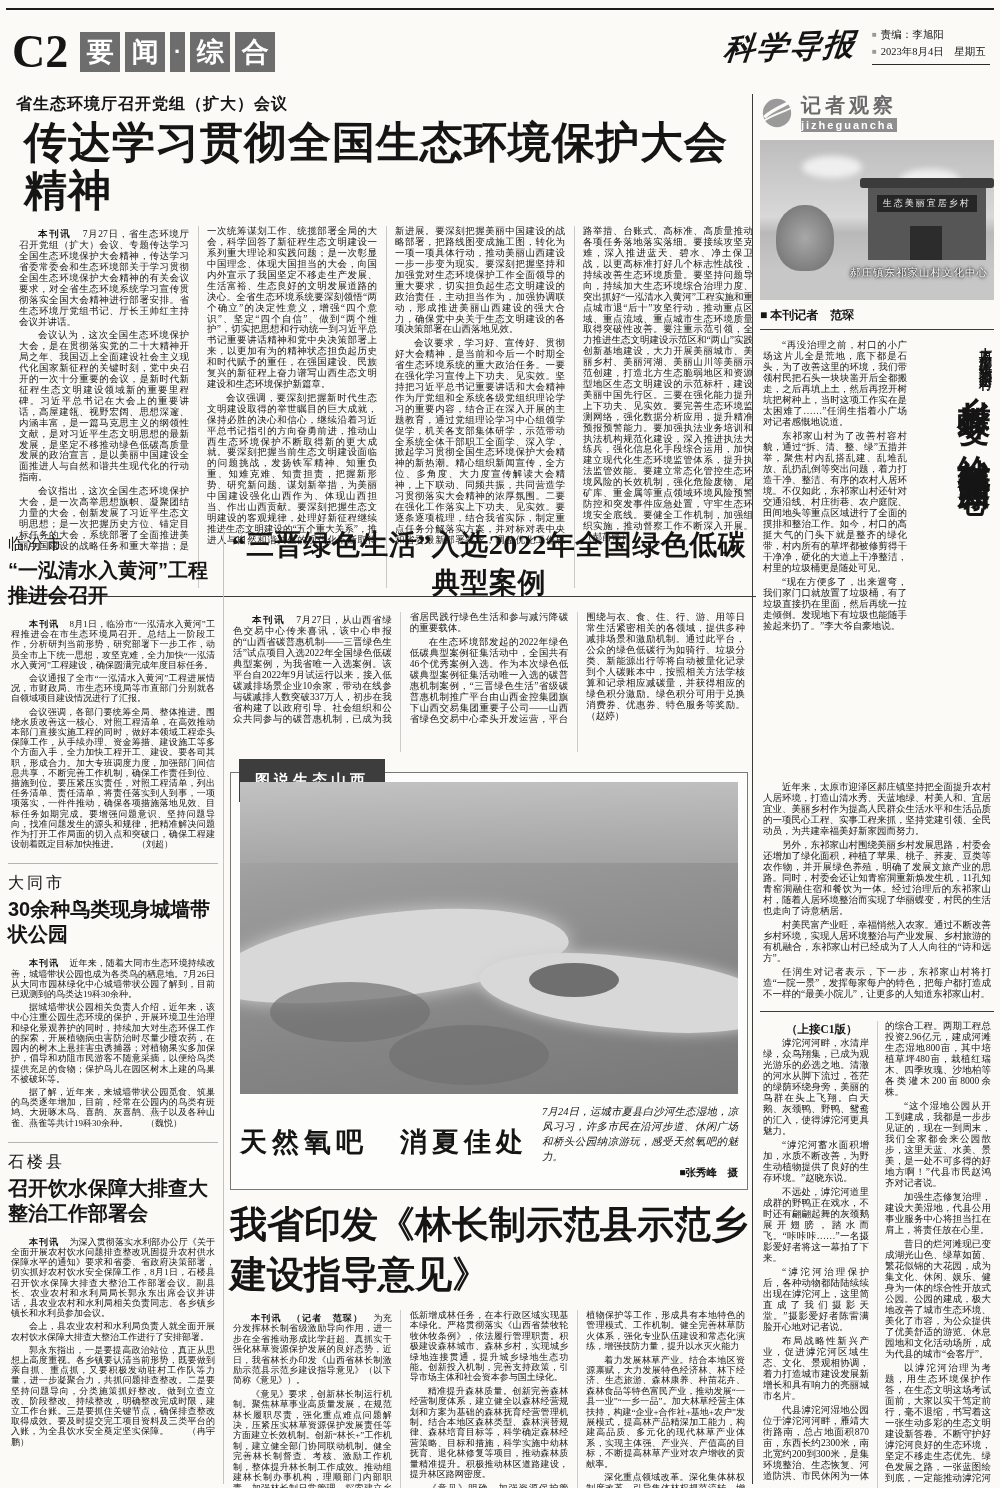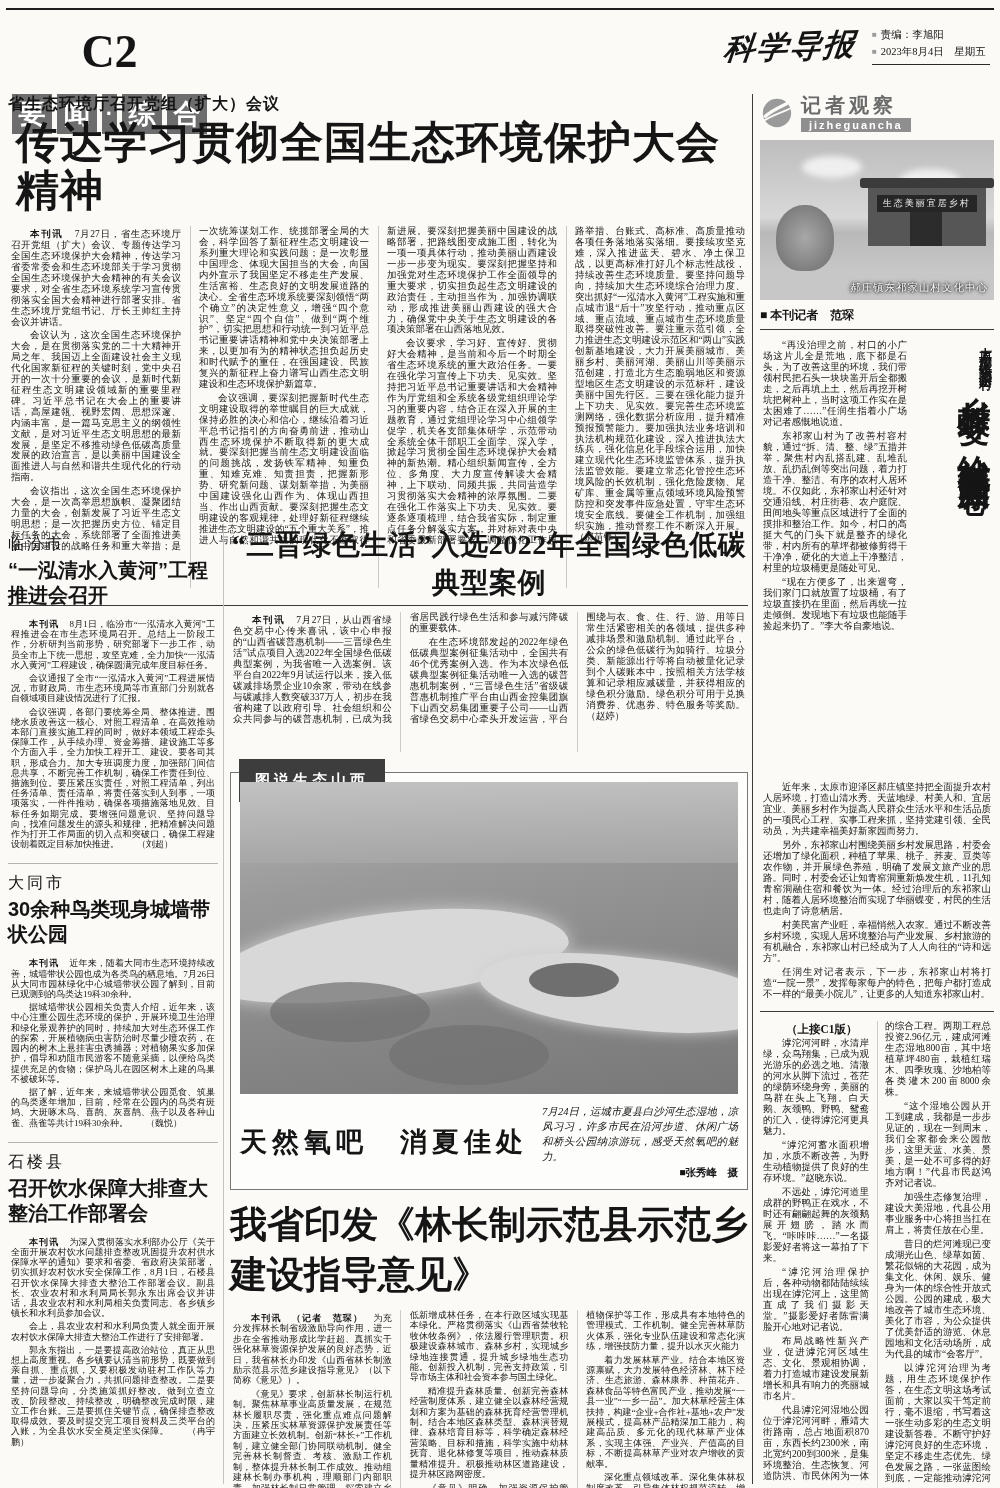--- a/index.html
+++ b/index.html
@@ -2,37 +2,37 @@
 <html><head>
 <meta charset="utf-8">
 <style>
   html,body{margin:0;padding:0;background:#dcdad6;}
   .sheet{position:relative;width:1000px;height:1488px;background:#fbfaf7;color:#151515;
          font-family:"Liberation Serif",serif;overflow:hidden;margin:0 auto;}
   .topline{position:absolute;top:8px;left:6px;right:6px;border-top:2px solid #1d1d1d;}
 
   
   .header{position:absolute;top:22px;left:12px;right:10px;height:66px;display:flex;justify-content:space-between;align-items:flex-start;}
-  .brand{display:flex;align-items:center;gap:12px;flex-direction:column;}
+  .brand{display:flex;align-items:center;gap:12px;}
   .pageno{font-size:46px;font-weight:bold;line-height:60px;}
   .secboxes{display:flex;gap:5px;align-items:center;}
   .secbox{width:40px;height:40px;background:#6d6d6d;color:#fff;font-family:"Liberation Sans",sans-serif;
           font-weight:bold;font-size:27px;display:flex;align-items:center;justify-content:center;}
   .secbox.dot{width:15px;font-size:22px;background:#6d6d6d;}
   .mast{display:flex;gap:16px;align-items:flex-start;margin-top:4px;}
   .mast-name{font-size:31px;font-weight:bold;font-style:italic;transform:skewX(-8deg) rotate(-2deg);letter-spacing:2px;}
   .pubinfo{font-size:10.5px;line-height:17px;border-bottom:1.5px solid #2a2a2a;padding-bottom:4px;min-width:118px;}
   .sq{color:#9a9a9a;font-size:8px;vertical-align:1px;margin-right:4px;}
 
   
   p.para{margin:3px;text-indent:2em;text-align:justify;}
   p.para b.lead{letter-spacing:1px;}
 
   
-  .main-article{position:absolute;left:8px;top:94px;width:740px;border-bottom:1.5px solid #3a3a3a;padding-bottom:17px;}
+  .main-article{position:absolute;left:16px;top:94px;width:740px;border-bottom:1.5px solid #3a3a3a;padding-bottom:8px;}
   .kicker{font-size:16px;font-weight:bold;font-family:"Liberation Sans",sans-serif;letter-spacing:1px;}
   .headline-xl{font-size:43px;font-weight:bold;font-family:"Liberation Sans",sans-serif;line-height:1.12;margin:3px 8px 12px;letter-spacing:1px;}
   .cols-4{column-count:4;column-gap:12px;column-rule:1px solid #c9c9c9;height:362px;overflow:hidden;font-size:9.5px;line-height:10.9px;}
 
   
   .v-div-main{position:absolute;left:752px;top:94px;bottom:4px;border-left:1.5px solid #3a3a3a;}
   .v-div-left{position:absolute;left:223px;top:528px;bottom:4px;border-left:1px solid #c4c4c4;}
 
   
   .left-col{position:absolute;left:8px;top:532px;width:210px;}
@@ -67,33 +67,33 @@
 
   .forest{margin-top:6px;}
   .forest-headline{font-size:37px;font-weight:bold;font-family:Liberation Mono, monospace;text-align:left;margin:10px 0 10px;letter-spacing:0px;}
   .forest-body{height:310px;overflow:hidden;font-size:9px;line-height:10.4px;}
 
   
   .sidebar{position:absolute;left:760px;top:94px;width:234px;}
   .obs-logo{display:flex;align-items:center;gap:7px;width:170px;}
   .obs-logo-text .cn{font-size:20px;font-weight:bold;color:#6a6a6a;font-family:"Liberation Sans",sans-serif;letter-spacing:4px;line-height:22px;}
   .obs-logo-text .py{display:block;background:#8f8f8f;color:#fff;font-family:"Liberation Sans",sans-serif;
-                     font-size:11px;font-weight:bold;letter-spacing:2px;padding:1px 8px;margin-top:2px;}
+                     font-size:11px;font-weight:bold;letter-spacing:2px;padding:1px 0;margin-top:2px;}
   .obs-photo{position:relative;height:160px;margin-top:8px;overflow:hidden;
              background:linear-gradient(#bdbdbd 0%,#d8d8d8 48%,#b9b9b9 58%,#d2d2d2 100%);}
   .cloud{position:absolute;width:60px;height:22px;background:#efefef;border-radius:50%;filter:blur(3px);}
   .c1{left:18%;top:10%;} .c2{left:60%;top:18%;}
-  .gate{position:absolute;left:46%;top:30%;width:118px;height:58px;background:#565656;}
+  .gate{position:absolute;left:46%;top:30%;width:118px;height:72px;background:#565656;}
   .gate-roof{position:absolute;left:-8px;top:-10px;width:134px;height:10px;background:#3b3b3b;border-radius:3px;}
   .gate-plaque{position:absolute;top:7px;left:9px;right:9px;background:#262626;color:#eee;font-size:9px;
                text-align:center;letter-spacing:2px;padding:2px 0;}
   .gate-door{position:absolute;bottom:0;left:42px;width:32px;height:34px;background:#2c2c2c;}
   .hut{position:absolute;left:7%;bottom:18%;width:58px;height:66px;background:radial-gradient(#a8a8a8,#6c6c6c);border-radius:48% 48% 42% 42%;}
   .ground{position:absolute;bottom:0;left:0;right:0;height:16%;background:#c7c7c7;}
-  .obs-photo-caption{position:absolute;right:6px;bottom:5px;color:#fff;font-size:10.5px;letter-spacing:1px;text-shadow:0 0 4px #000,0 0 2px #000;}
+  .obs-photo-caption{position:absolute;right:6px;bottom:20px;color:#fff;font-size:10.5px;letter-spacing:1px;text-shadow:0 0 4px #000,0 0 2px #000;}
   .obs-byline{font-weight:bold;font-size:12px;border-bottom:1px solid #3a3a3a;padding:7px 0 5px;margin-bottom:7px;}
   .obs-article{display:flex;}
   .obs-text{flex:1;height:436px;overflow:hidden;font-size:9.5px;line-height:11px;padding-right:6px;}
   .obs-vertical{width:78px;height:436px;writing-mode:vertical-rl;display:flex;flex-direction:row;}
   .v-kicker{font-size:13px;letter-spacing:3px;margin-left:6px;font-weight:bold;}
   .v-headline{font-size:33px;font-weight:bold;font-family:"Liberation Sans",sans-serif;letter-spacing:5px;line-height:40px;}
   .obs-wide{font-size:9.5px;line-height:11px;margin-top:6px;border-bottom:1px solid #3a3a3a;padding-bottom:10px;height:222px;overflow:hidden;}
   .continued{margin-top:9px;}
   .cont-cols{column-count:2;column-gap:10px;column-rule:1px solid #ccc;font-size:9.5px;line-height:11px;height:468px;overflow:hidden;}
   .cont-label{font-weight:bold;font-size:11.5px;margin:0 0 3px;text-indent:0;}

